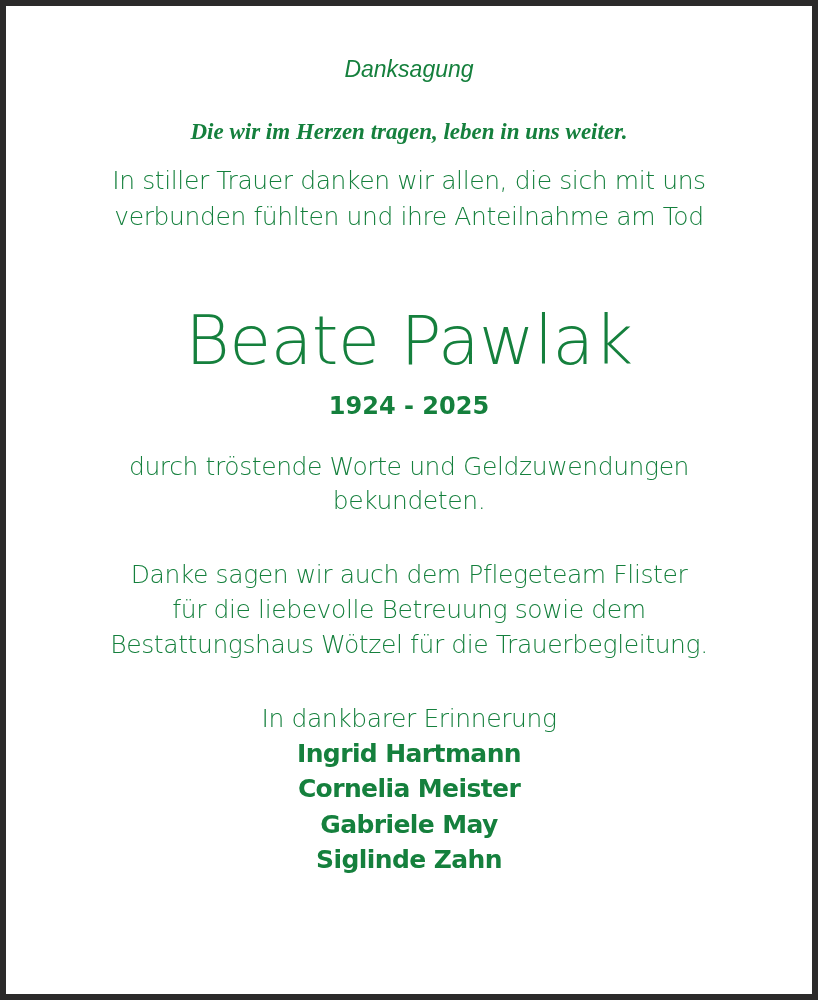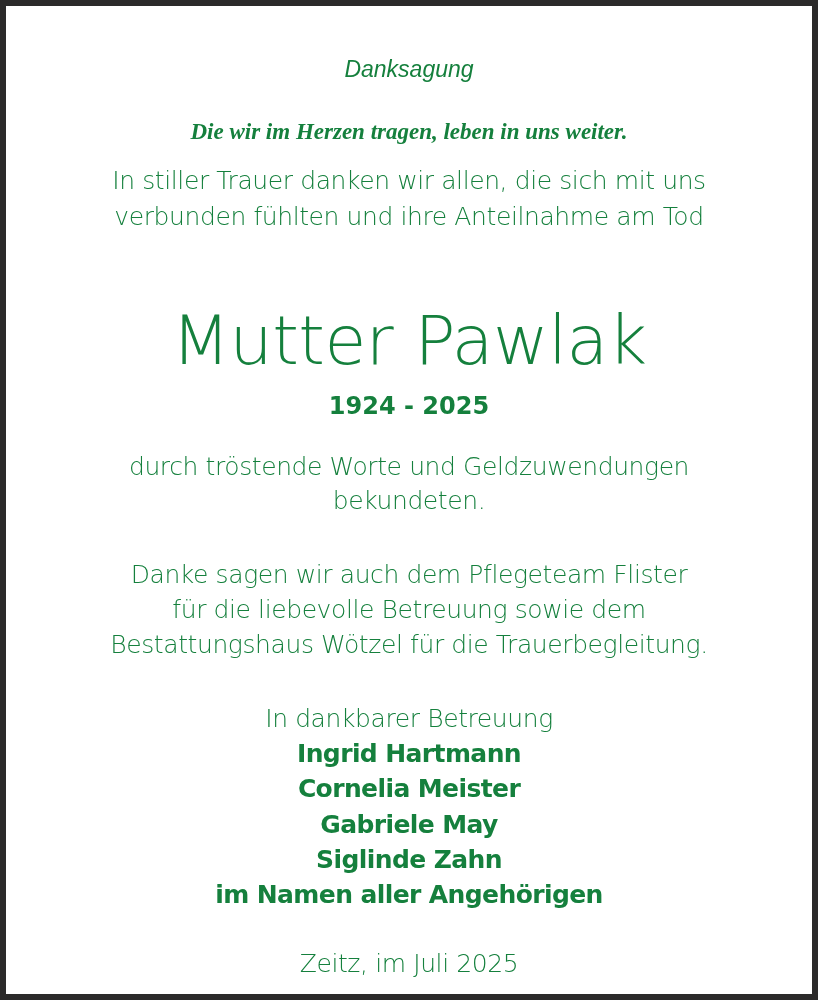--- a/index.html
+++ b/index.html
@@ -16,31 +16,29 @@
 </head>
 <body>
 
 <div class="card">
   <div class="line title">Danksagung</div>
   <div class="line motto">Die wir im Herzen tragen, leben in uns weiter.</div>
 
   <div class="line body-text" style="top:160px">In stiller Trauer danken wir allen, die sich mit uns</div>
   <div class="line body-text" style="top:196px">verbunden fühlten und ihre Anteilnahme am Tod</div>
 
-  <div class="line name">Mutter Pawlak</div>
+  <div class="line name">Beate Pawlak</div>
   <div class="line years">1924 - 2025</div>
 
   <div class="line body-text" style="top:446px">durch tröstende Worte und Geldzuwendungen</div>
   <div class="line body-text" style="top:480px">bekundeten.</div>
 
   <div class="line body-text" style="top:589px">für die liebevolle Betreuung sowie dem</div>
   <div class="line body-text" style="top:554px">Danke sagen wir auch dem Pflegeteam Flister</div>
   <div class="line body-text" style="top:624px">Bestattungshaus Wötzel für die Trauerbegleitung.</div>
 
-  <div class="line body-text" style="top:698px">In dankbarer Betreuung</div>
+  <div class="line body-text" style="top:698px">In dankbarer Erinnerung</div>
   <div class="line bold-line" style="top:733px">Ingrid Hartmann</div>
   <div class="line bold-line" style="top:768px">Cornelia Meister</div>
   <div class="line bold-line" style="top:804px">Gabriele May</div>
   <div class="line bold-line" style="top:839px">Siglinde Zahn</div>
-  <div class="line bold-line" style="top:874px">im Namen aller Angehörigen</div>
 
-  <div class="line body-text" style="top:943px">Zeitz, im Juli 2025</div>
 </div>
 
 </body></html>

